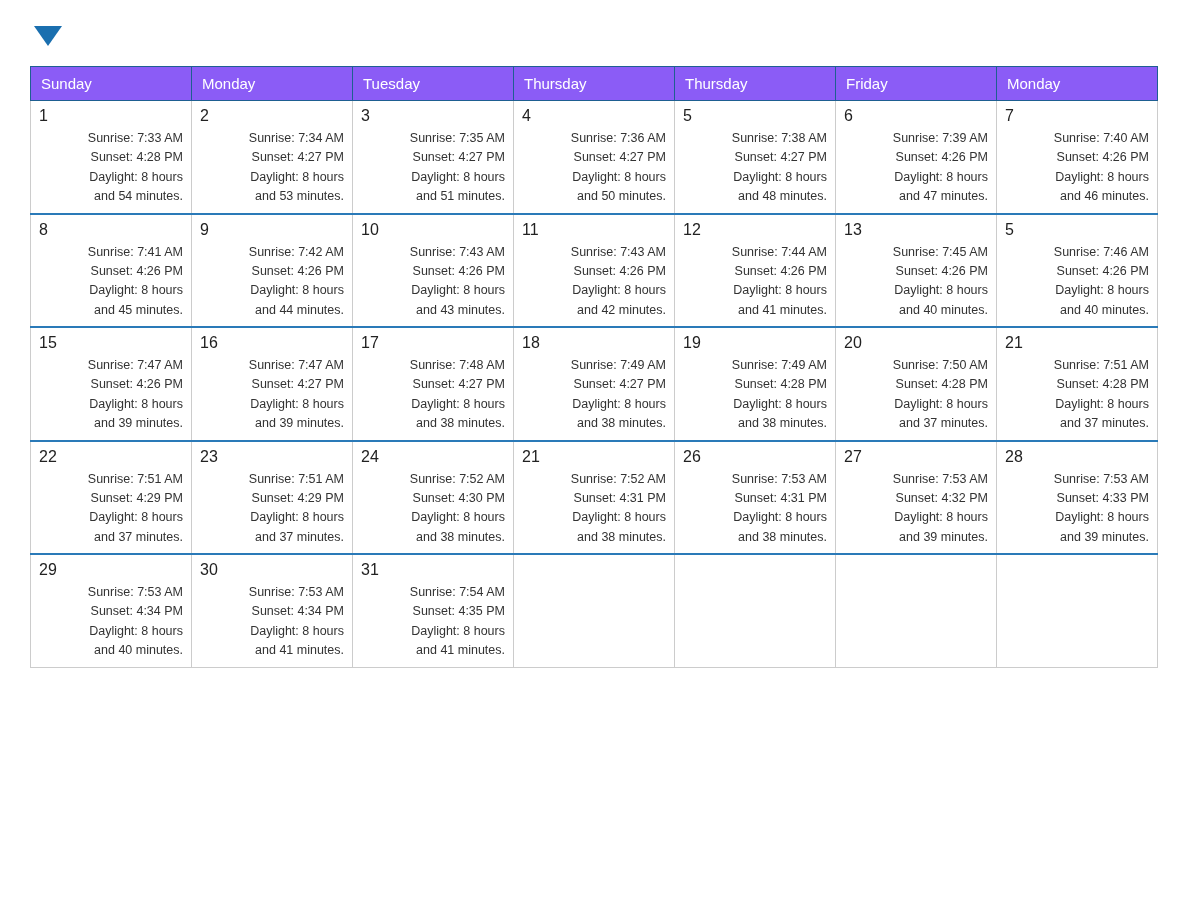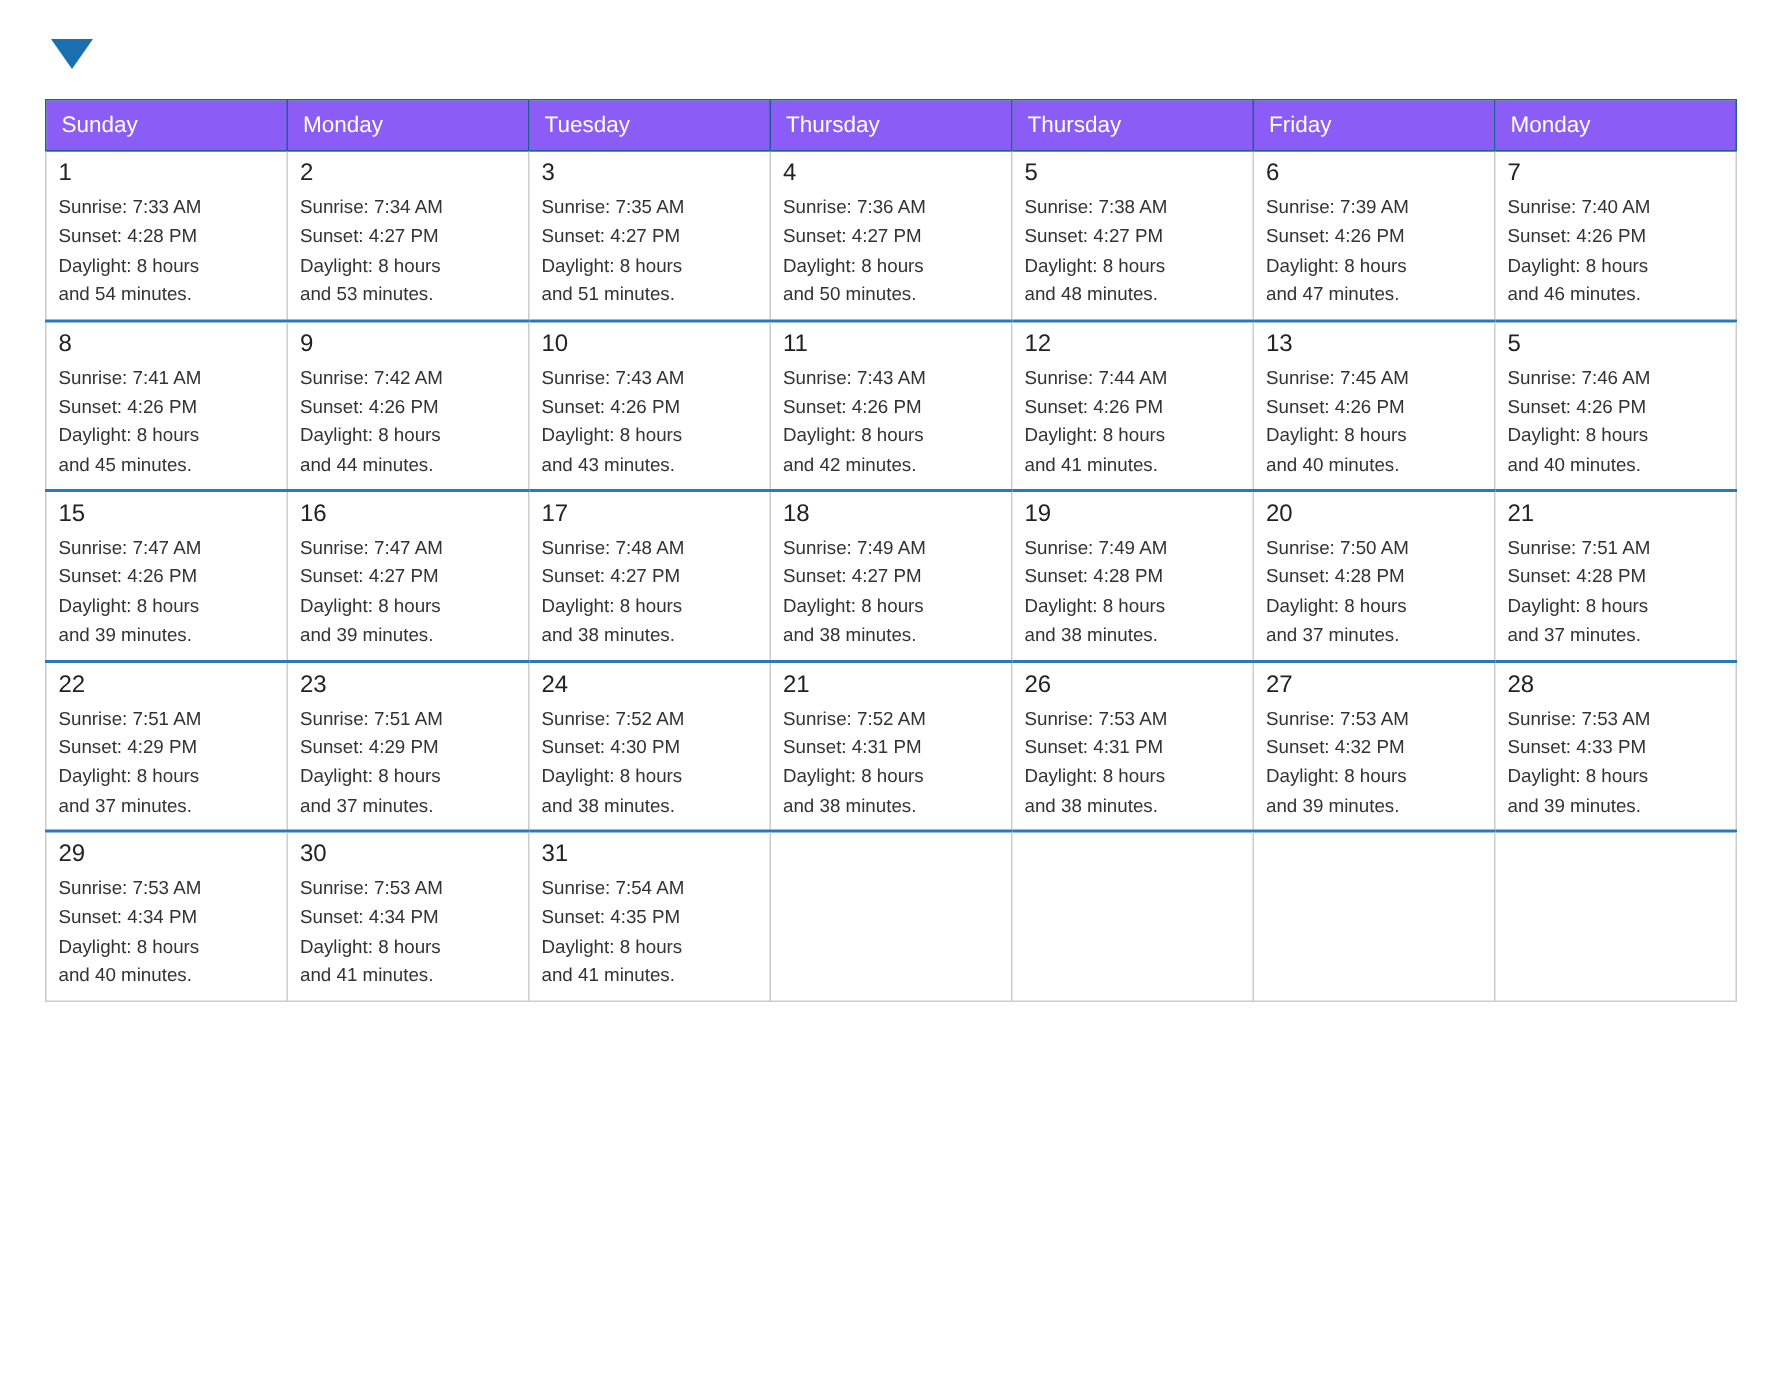--- a/index.html
+++ b/index.html
@@ -83,20 +83,21 @@
       font-size: 16px;
       font-weight: normal;
       color: #222;
       display: block;
       margin-bottom: 4px;
     }
     tbody tr td .day-info {
       font-size: 12.5px;
       line-height: 1.55;
       color: #333;
+      text-align: right;
     }
     tbody tr:not(:last-child) td {
       border-bottom: 2px solid #2a7ab8;
     }
     tbody tr td.empty {
       background: #fff;
     }
   </style>
 </head>
 <body>

